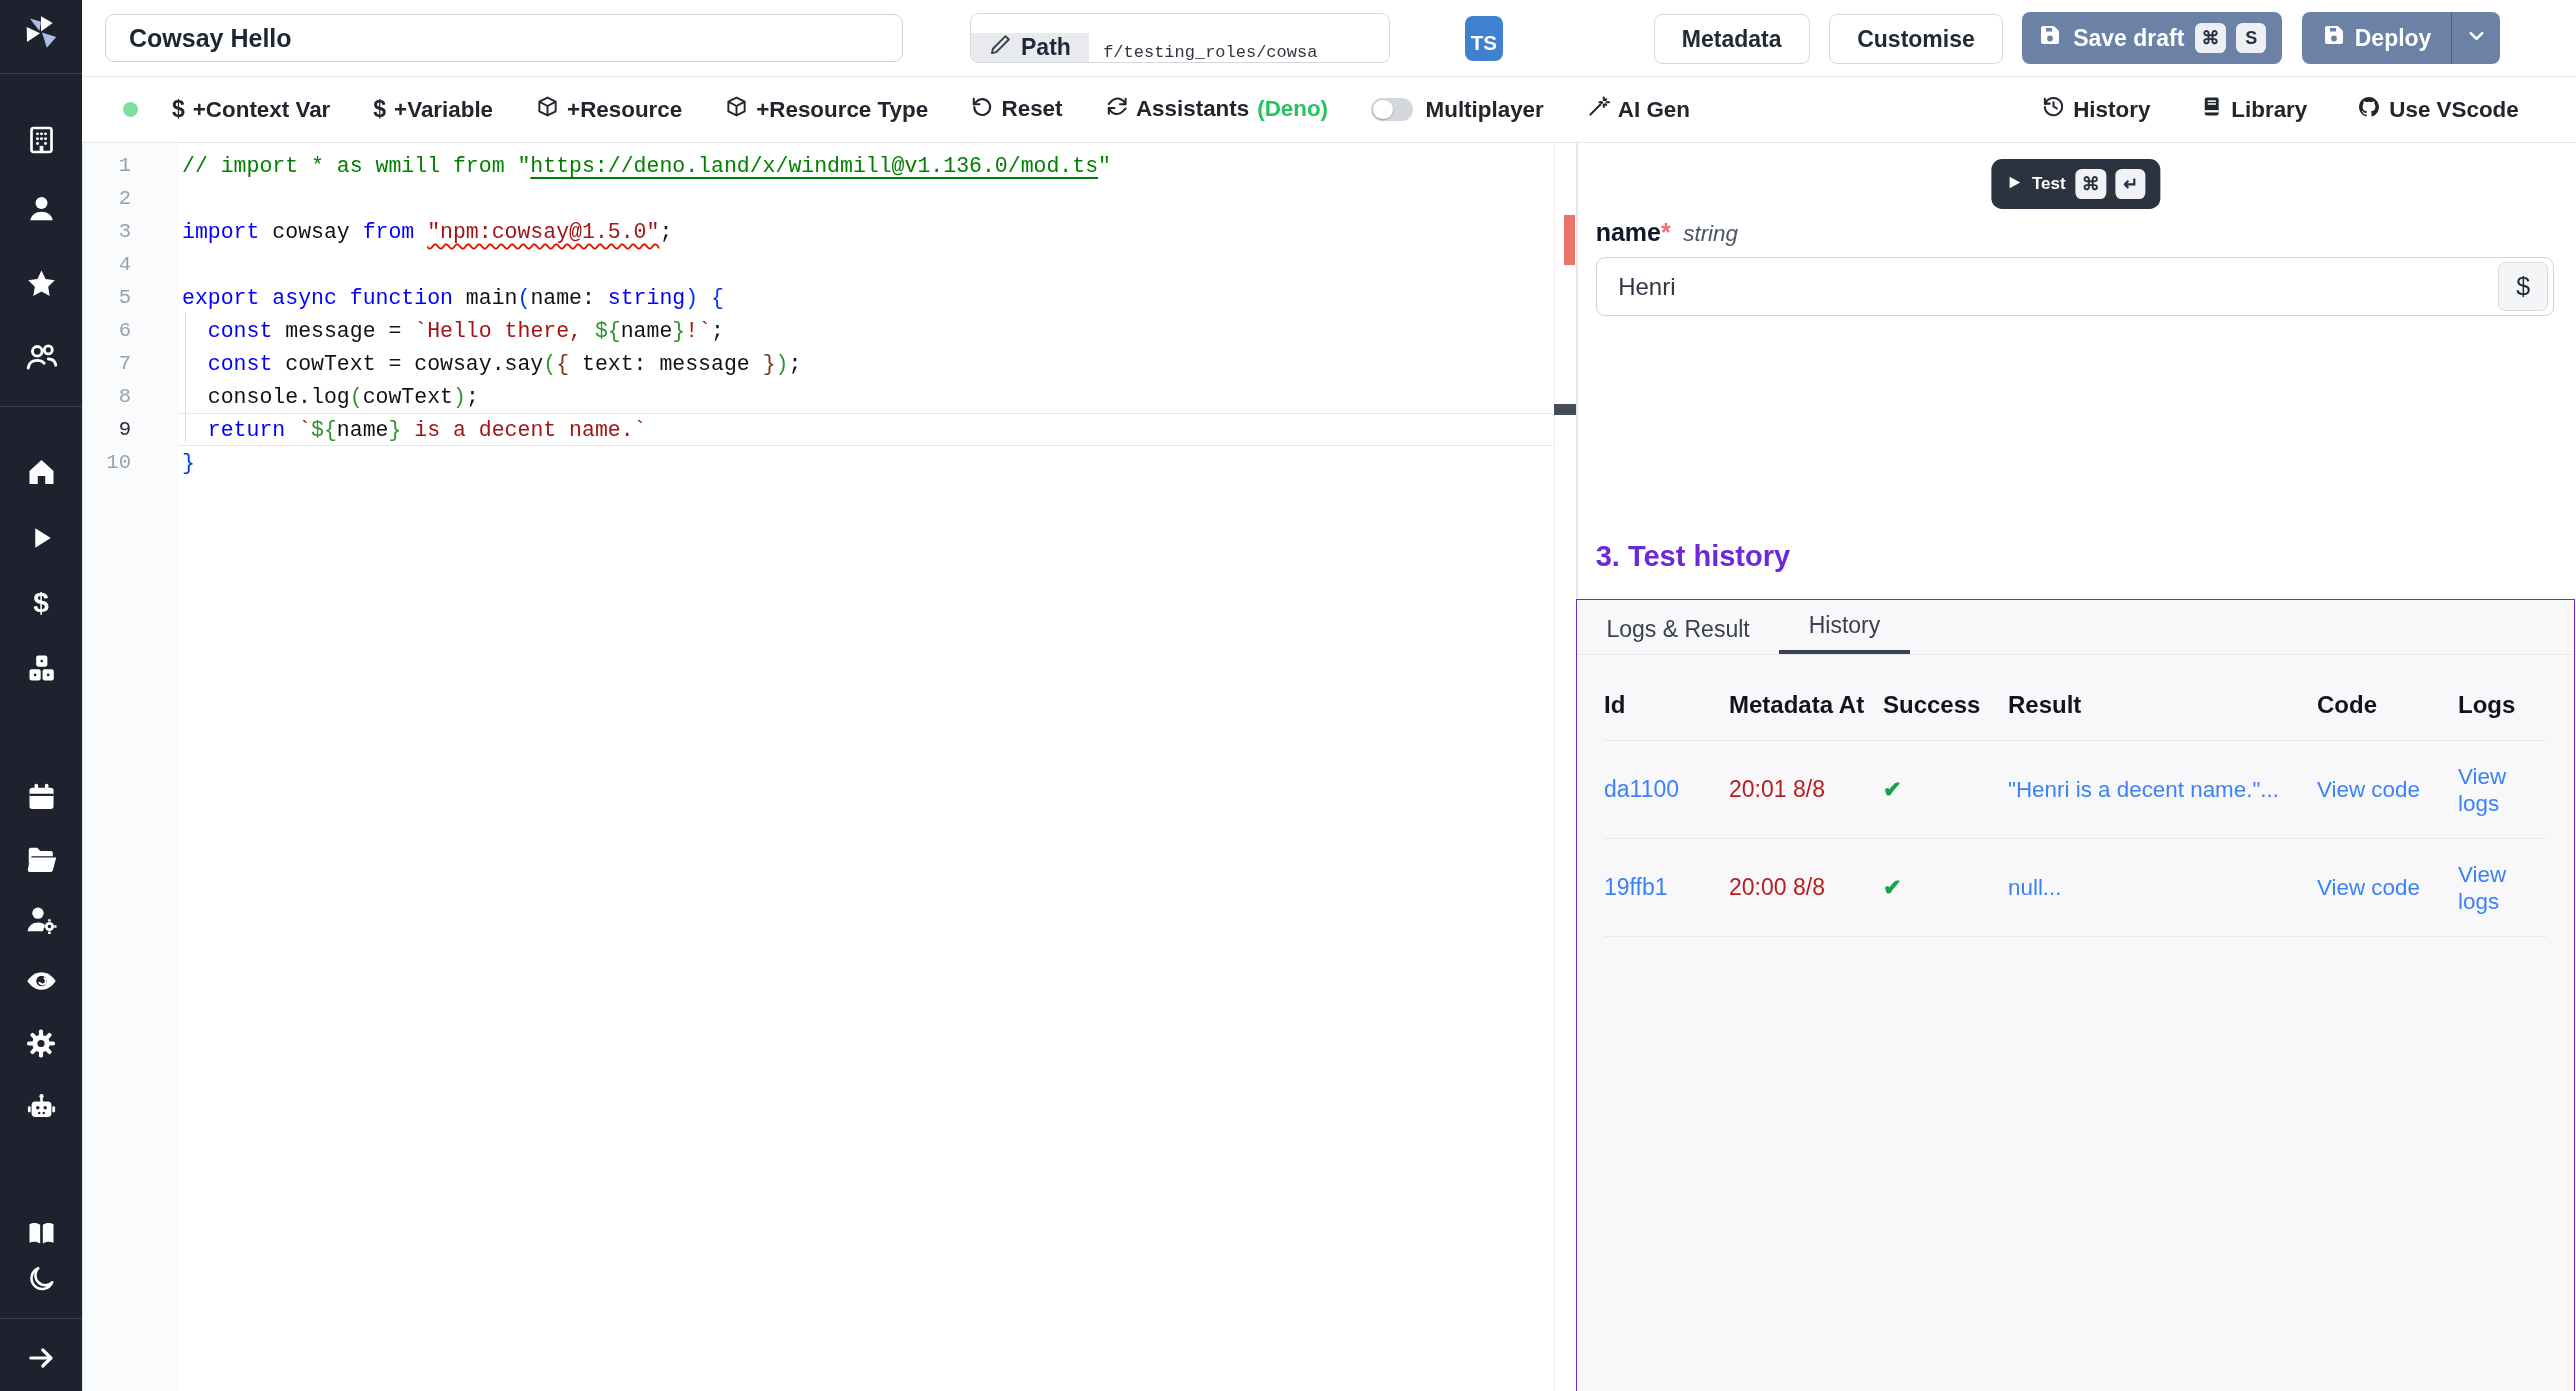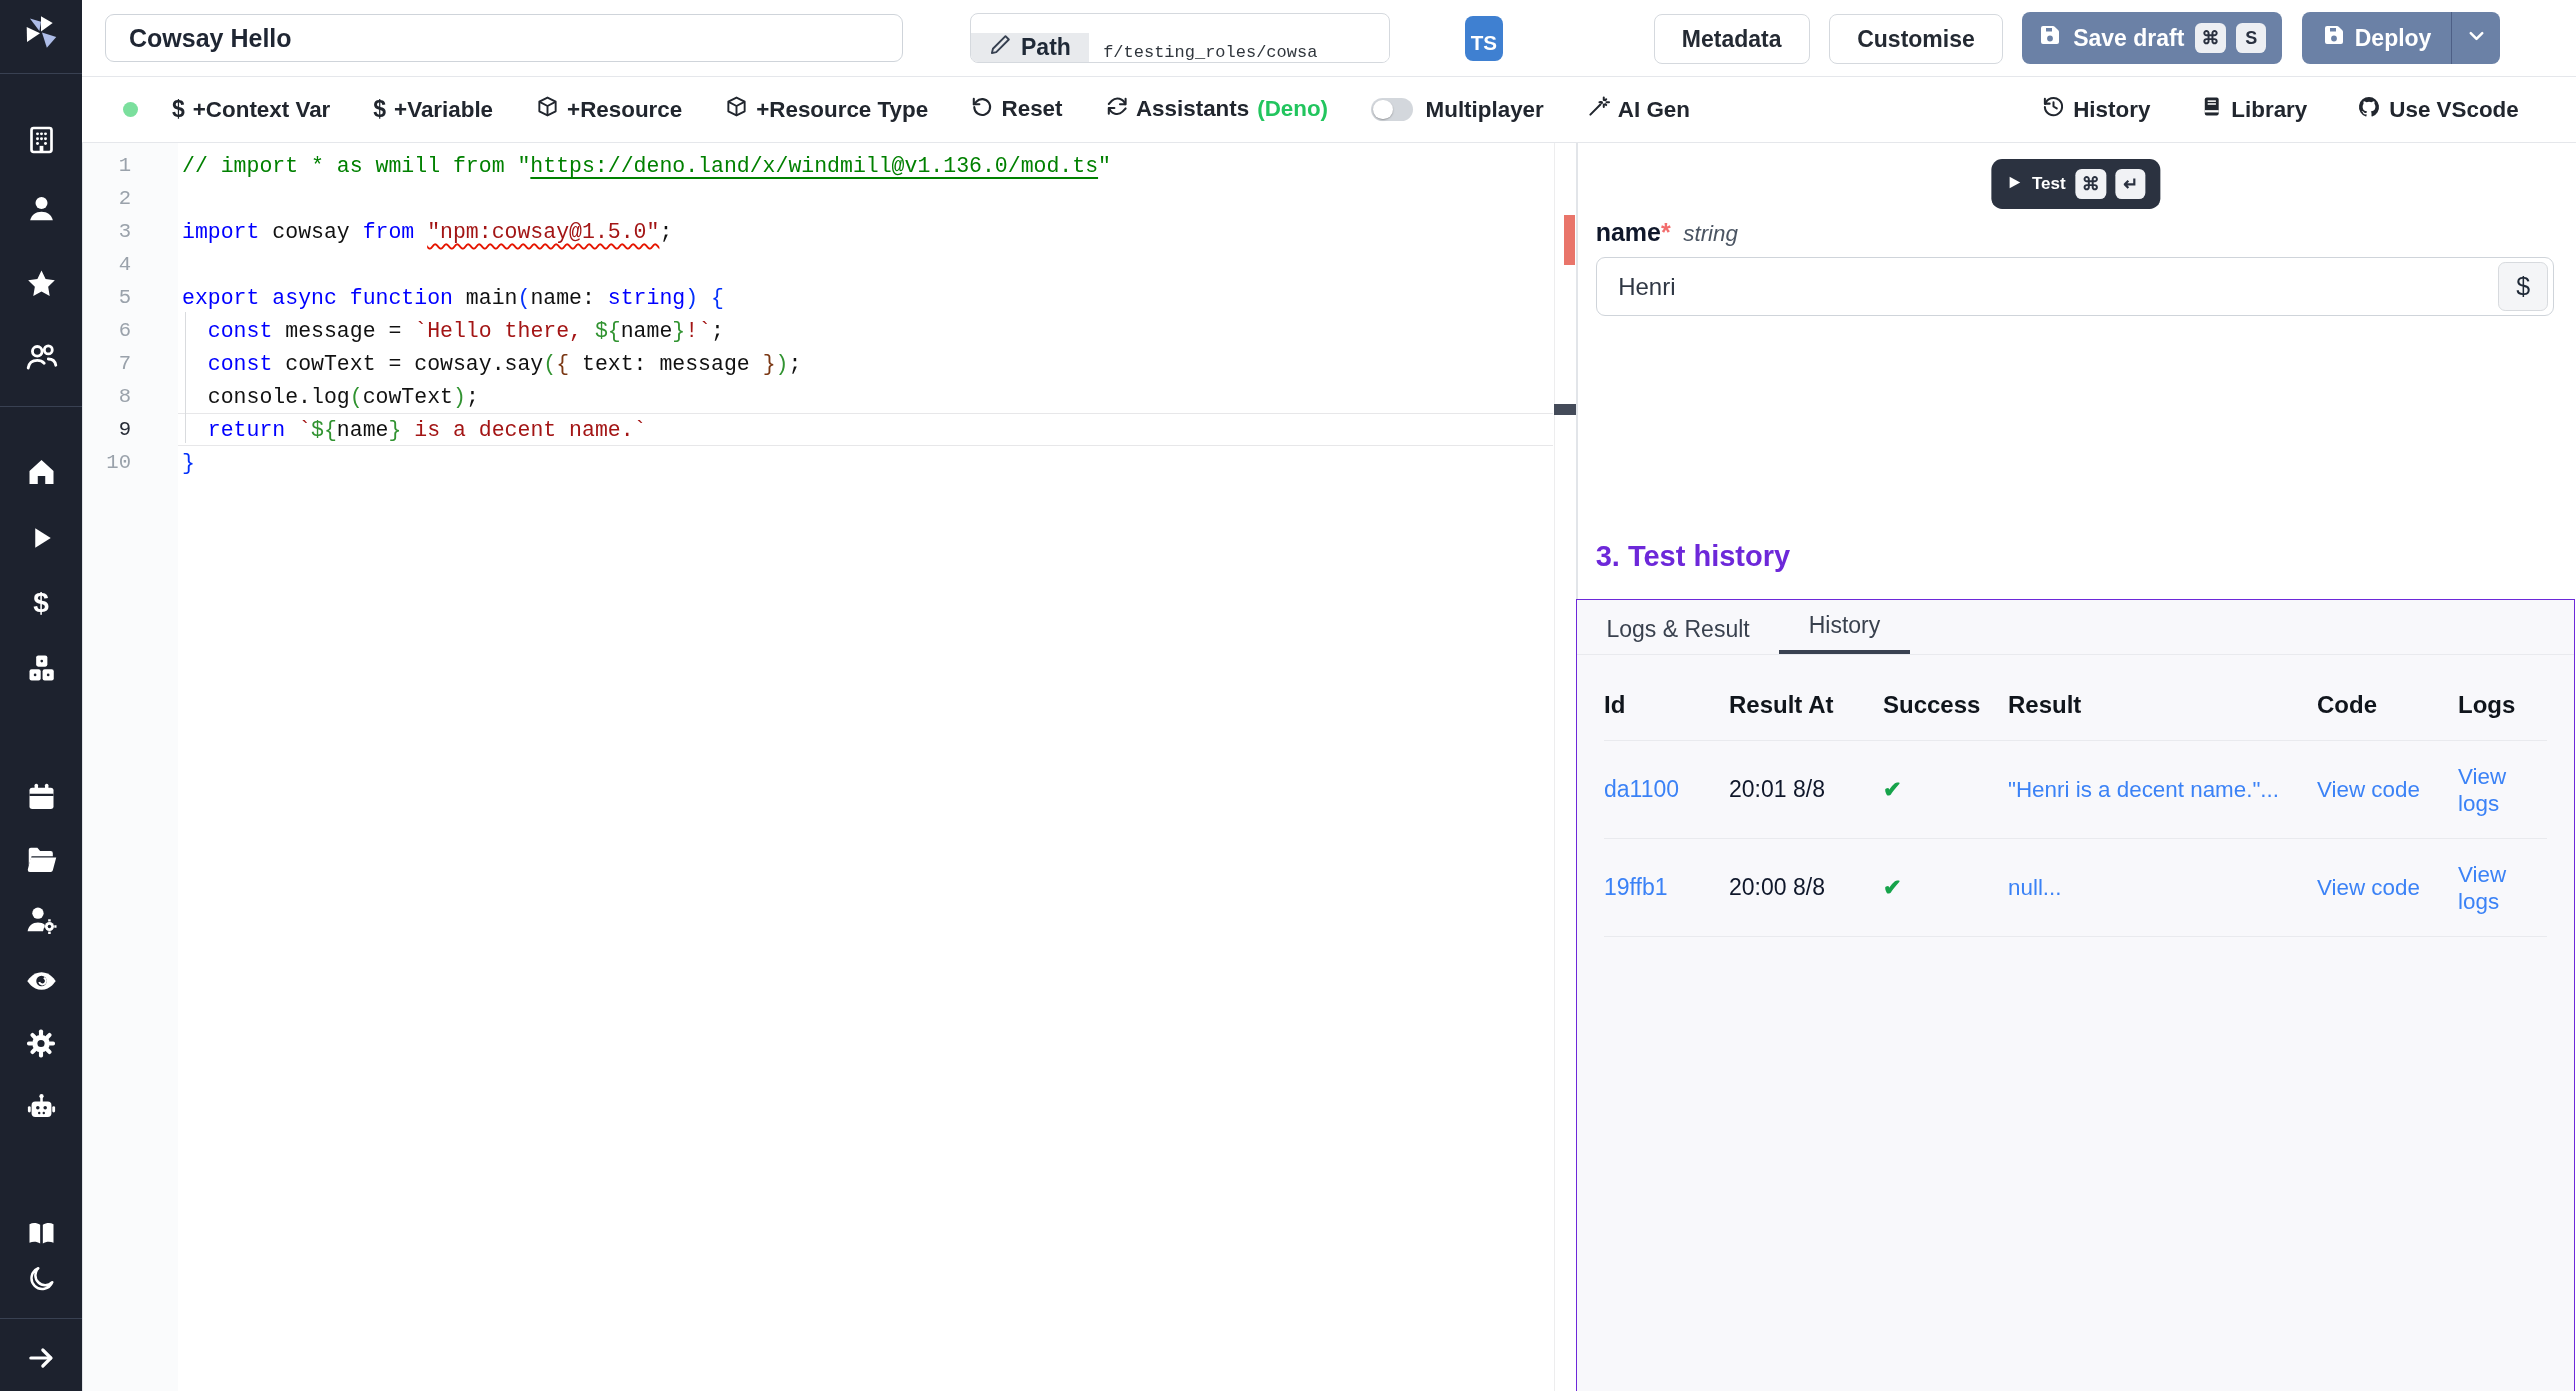--- a/index.html
+++ b/index.html
@@ -110,21 +110,21 @@
     background:#f8f8fb; overflow:hidden; }
   .tabbar { height:55px; display:flex; border-bottom:0.9px solid #e9eaee; }
   .tab { padding:4.5px 29.5px 0; display:flex; align-items:center; font-size:23px; color:#39414e; cursor:pointer; height:100%; }
   .tab.active { border-bottom:4.5px solid #3a4251; padding-top:0; }
   .hist-table { width:calc(100% - 54px); margin:23px 27px 0; border-collapse:collapse; table-layout:fixed; }
   .hist-table th { font-size:24px; font-weight:700; color:#10151c; text-align:left; padding:12.5px 0 21.5px;
     border-bottom:0.9px solid #e9eaee; }
   .hist-table td { padding:21.5px 0; border-bottom:0.9px solid #e9eaee; font-size:23px; vertical-align:middle; }
   .link { color:#3b82f6; cursor:pointer; text-decoration:none; }
   .link-sm { font-size:22.4px; }
-  .created-cell { color:#0f172a; }
+  .created-cell { color:#b91c1c; }
   .check-cell { color:#16a34a; font-size:22.4px; font-weight:700; }
   col.c-id{width:125px} col.c-created{width:154px} col.c-success{width:125px}
   col.c-result{width:309px} col.c-code{width:141px} col.c-logs{width:auto}
 </style>
 </head>
 <body>
 
 <div class="app">
 
   <aside class="rail">
@@ -533,21 +533,21 @@
               <col class="c-id">
                 <col class="c-created">
                 <col class="c-success">
                 <col class="c-result">
                 <col class="c-code">
                 <col class="c-logs">
             </colgroup>
             <thead>
               <tr>
                 <th>Id</th>
-                <th>Result At</th>
+                <th>Metadata At</th>
                 <th>Success</th>
                 <th>Result</th>
                 <th>Code</th>
                 <th>Logs</th>
               </tr>
             </thead>
             <tbody>
                 <tr>
                   <td><a class="link" href="#">da1100</a></td>
                   <td><span class="created-cell">20:01 8/8</span></td>

